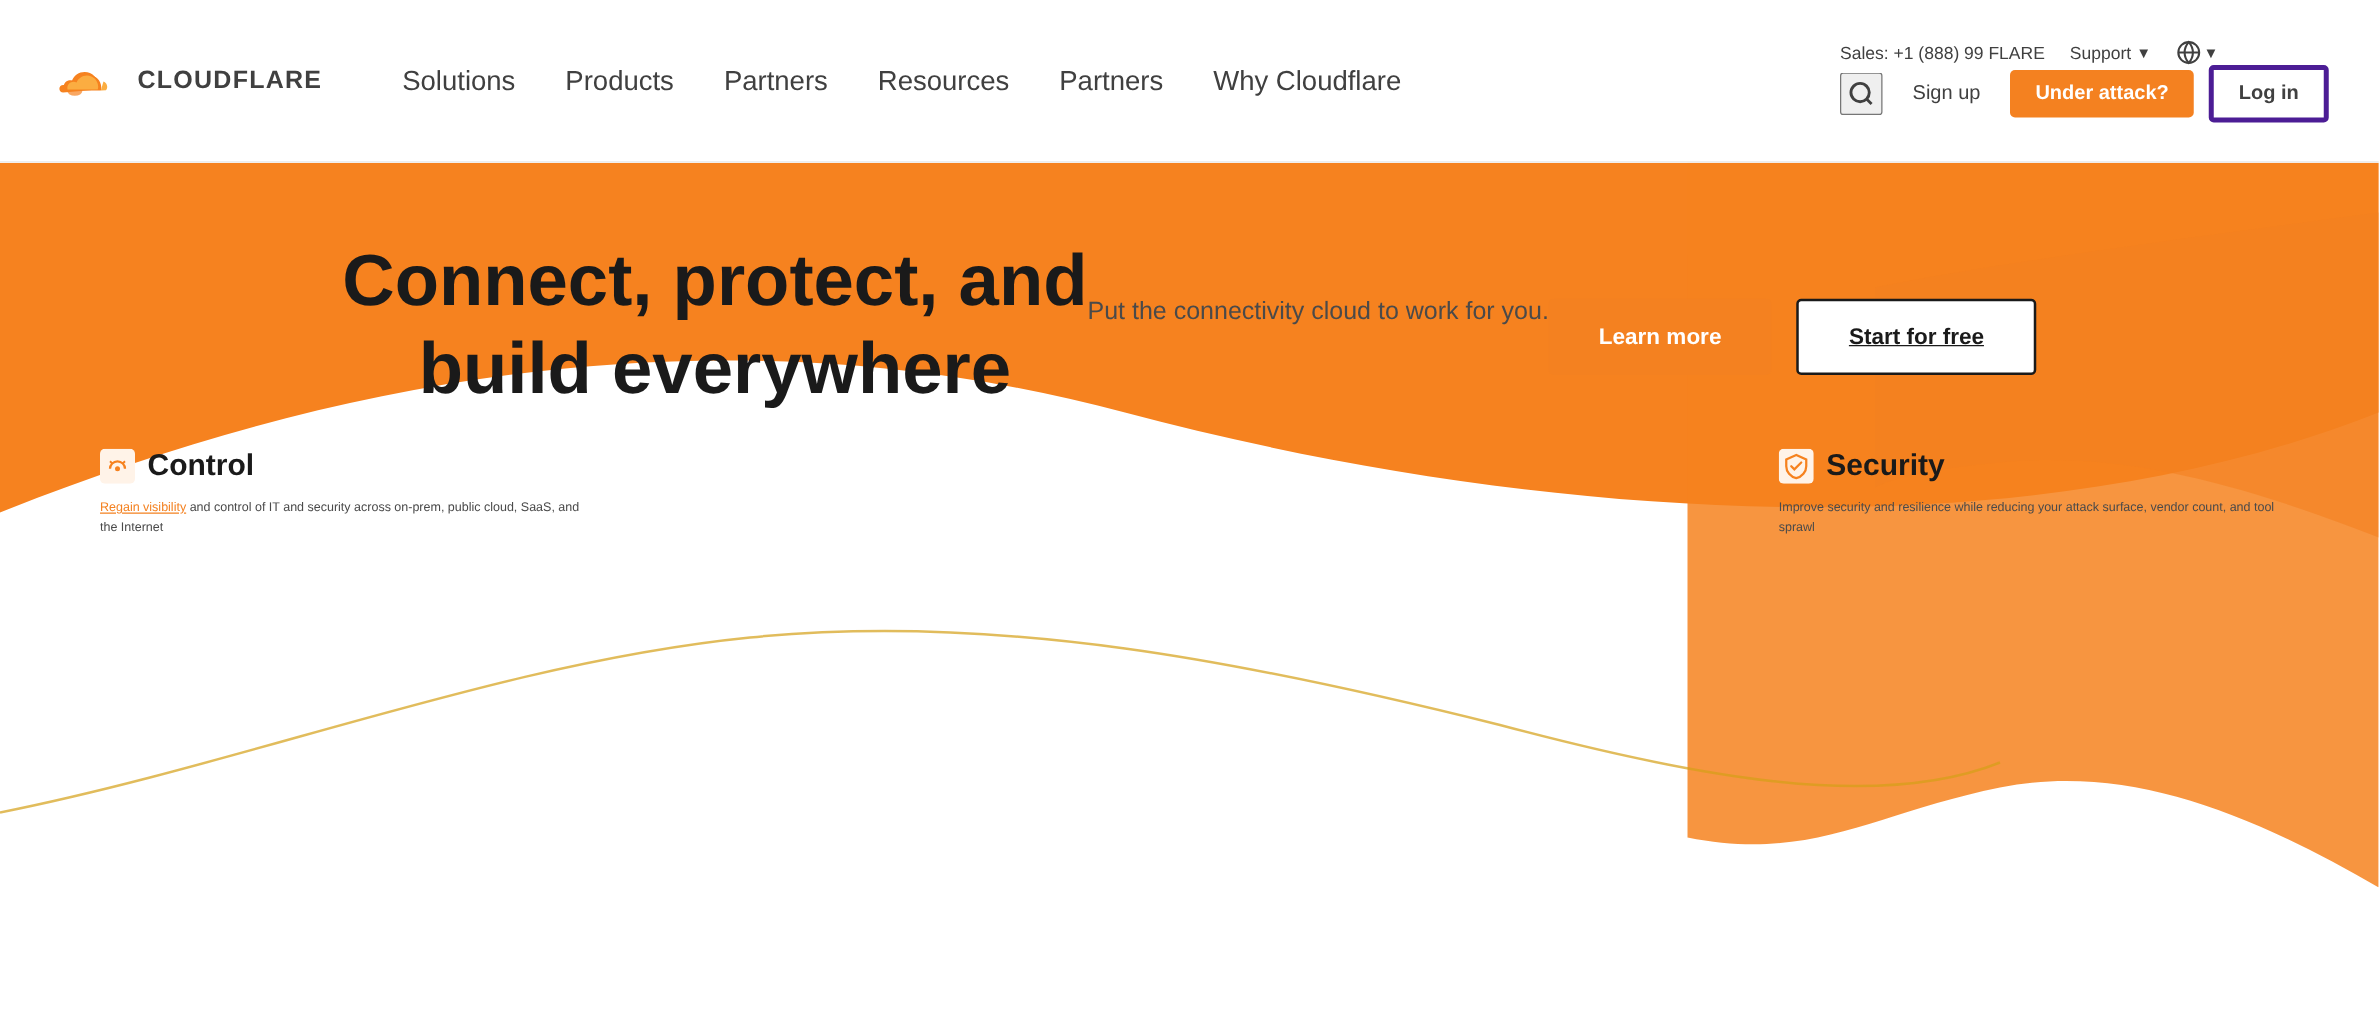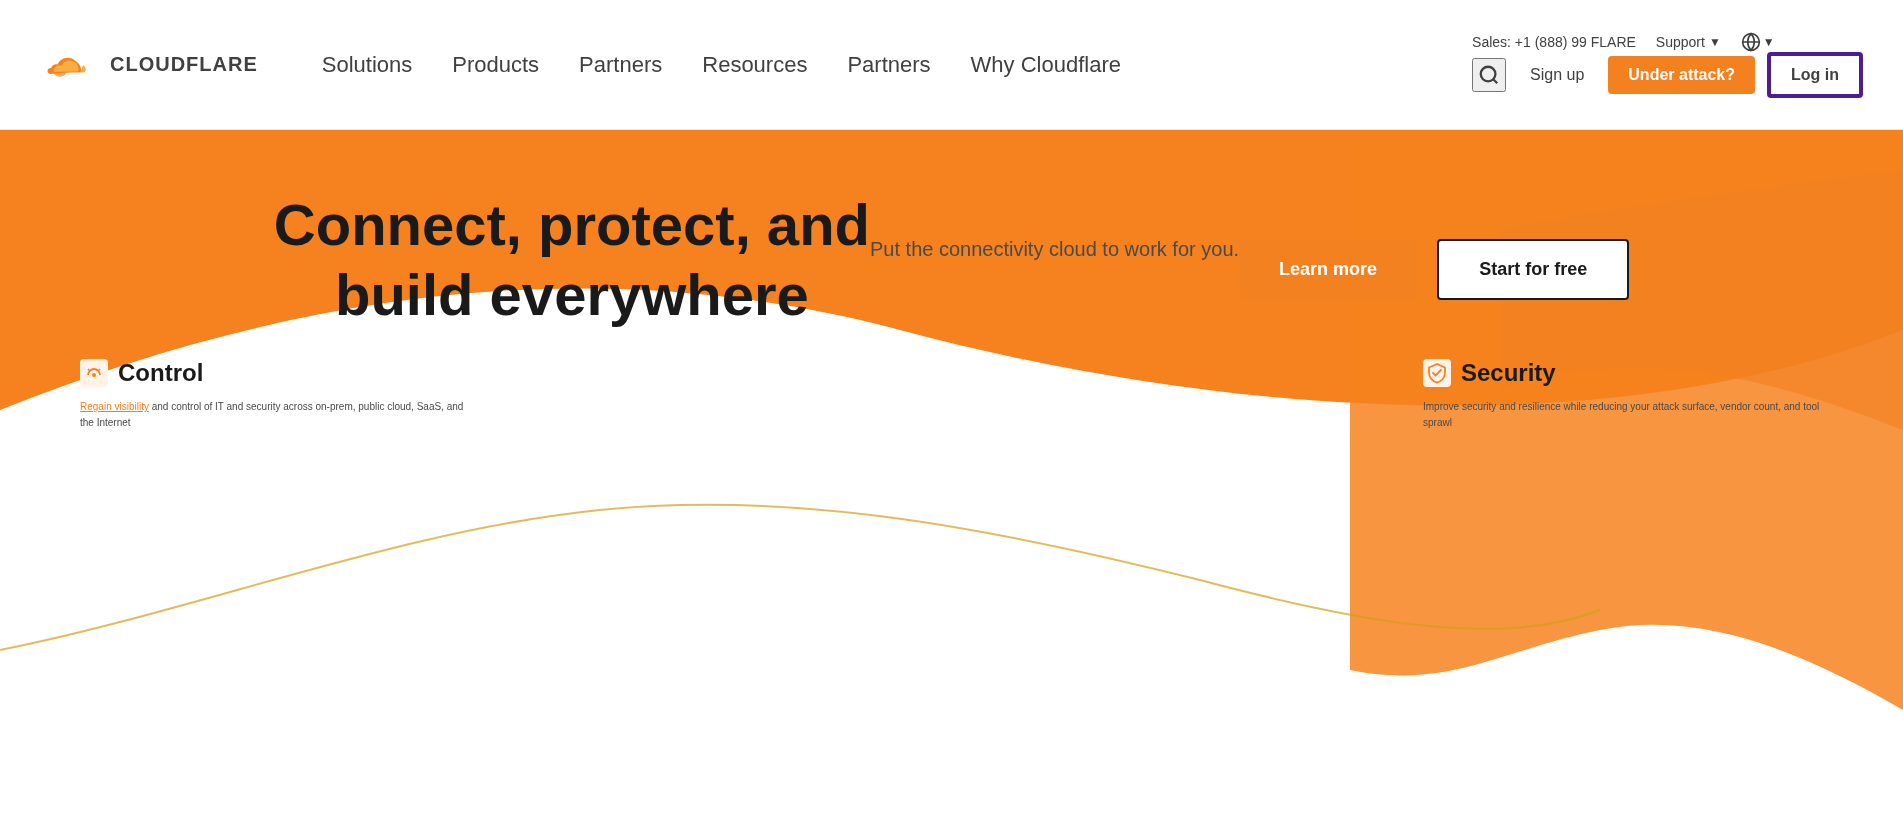--- a/index.html
+++ b/index.html
@@ -179,20 +179,21 @@
 
     .btn-start-free {
       background: #fff;
       color: #1a1a1a;
       border: 2px solid #1a1a1a;
       border-radius: 4px;
       padding: 18px 40px;
       font-size: 18px;
       font-weight: 600;
       cursor: pointer;
+      text-decoration: underline;
     }
 
     
     .features-section {
       position: relative;
       z-index: 5;
       display: flex;
       justify-content: space-between;
       padding: 0 80px;
       margin-top: -10px;

